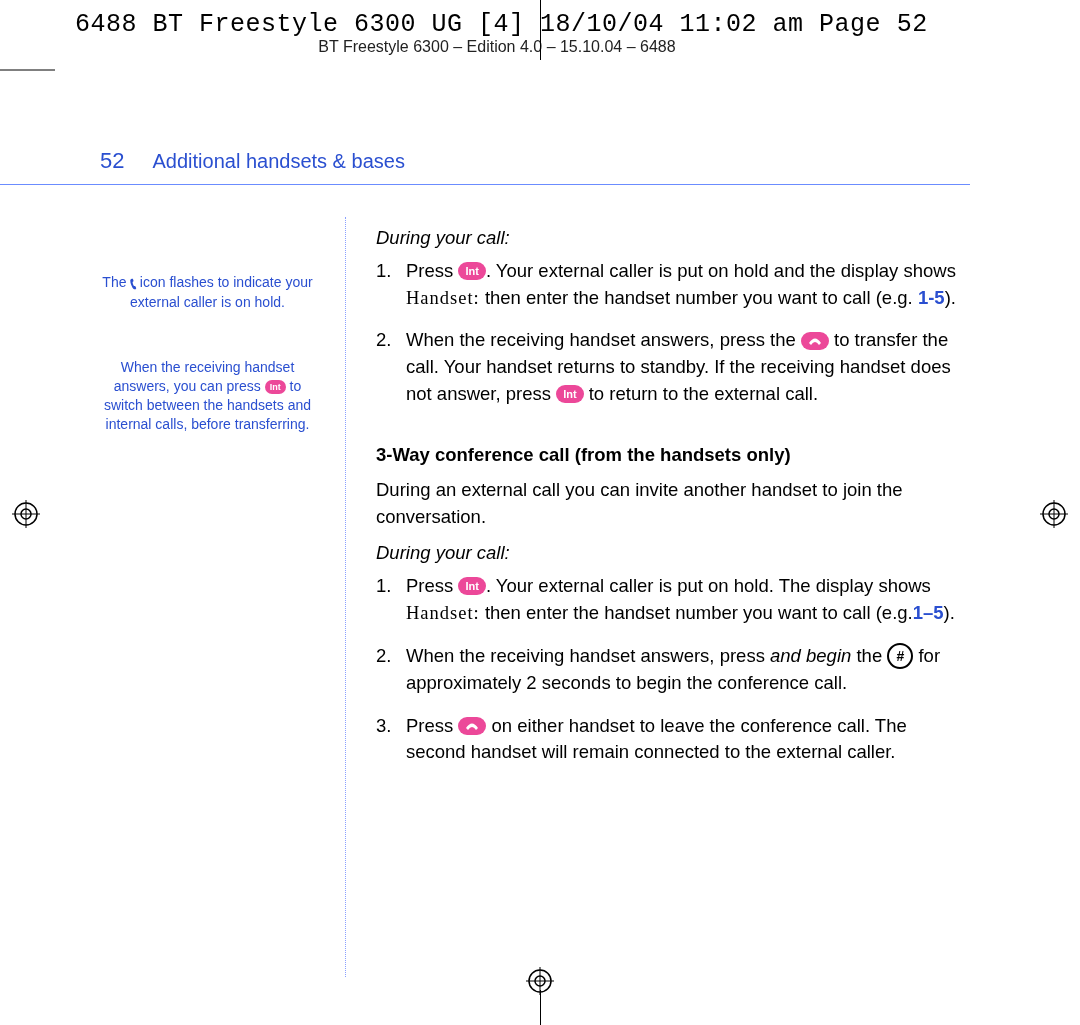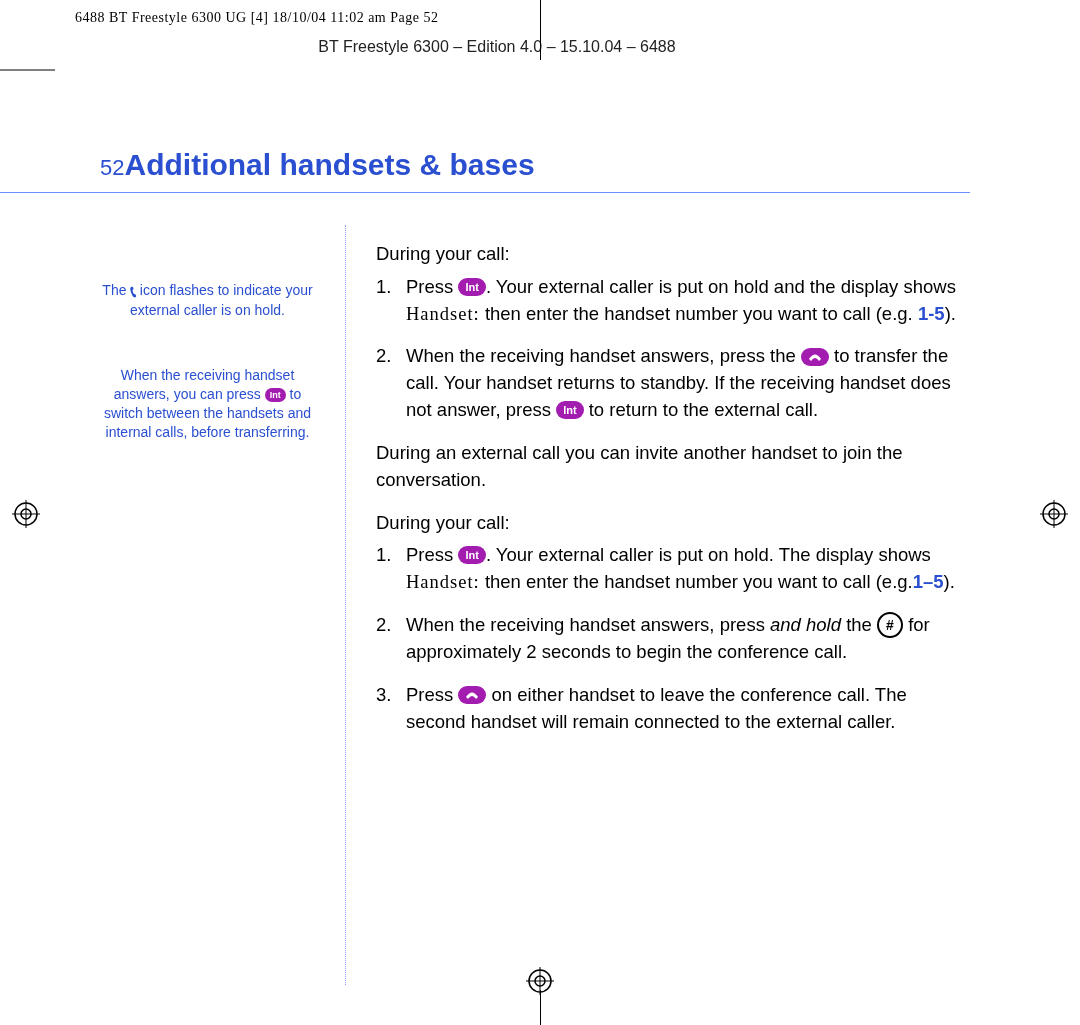--- a/index.html
+++ b/index.html
@@ -24,22 +24,22 @@
     position: absolute;
     width: 28px;
     height: 28px;
   }
   .reg-circle svg { width: 28px; height: 28px; }
 
   .slug {
     position: absolute;
     top: 10px;
     left: 75px;
-    font-family: Liberation Serif, serif;
-    font-size: 14px;
+    font-family: Liberation Mono, monospace;
+    font-size: 25px;
     letter-spacing: 0.5px;
   }
   .runhead {
     position: absolute;
     top: 38px;
     left: 0;
     width: 994px;
     text-align: center;
     font-size: 16px;
     color: #222;
@@ -48,30 +48,30 @@
   .page {
     position: absolute;
     top: 148px;
     left: 100px;
     width: 870px;
   }
 
   .page-head {
     display: flex;
     align-items: baseline;
+    gap: 28px;
     padding-bottom: 10px;
   }
   .page-num {
     font-size: 22px;
     color: #2a4fd0;
   }
   .section-title {
-    font-size: 30px;
+    font-size: 20px;
     color: #2a4fd0;
-    font-weight: bold;
   }
   .head-rule {
     border-top: 1px solid #6b8cff;
     width: 970px;
     margin-left: -100px; 
   }
 
   .body {
     display: flex;
     margin-top: 32px;
@@ -94,21 +94,22 @@
     min-height: 760px;
   }
 
   .main {
     width: 590px;
     font-size: 18.5px;
     line-height: 1.45;
     color: #000;
   }
   .main .subhead-italic {
-    margin: 16px 0 6px 0;
+    font-style: italic;
+    margin: 8px 0 6px 0;
   }
   .main .subhead-bold {
     font-weight: 700;
     margin-top: 34px;
     margin-bottom: 8px;
   }
   .main p { margin: 0 0 10px 0; }
   .step {
     display: flex;
     gap: 10px;
@@ -118,21 +119,21 @@
   .blue-inline { color: #2a4fd0; font-weight: 700; }
   .lcd { font-family: Liberation Serif, serif; letter-spacing: 1px; }
   .ital { font-style: italic; }
 
   
   .key {
     display: inline-flex;
     vertical-align: middle;
     align-items: center;
     justify-content: center;
-    background: #a21caf;
+    background: #ec4899;
     color: #fff;
     border-radius: 999px;
     height: 18px;
     padding: 0 7px;
     font-size: 11px;
     font-weight: 700;
     line-height: 18px;
     position: relative;
     top: -1px;
   }
@@ -253,35 +254,36 @@
         <div class="stepnum">2.</div>
         <div>
           <span>When the receiving handset answers, press the </span><span class="key">
               <svg class="hang-svg" viewBox="0 0 14 10">
                 <path d="M1 7 Q7 -2 13 7 L11 9 Q7 3 3 9 Z" fill="#fff"></path>
               </svg>
             </span><span> to transfer the call. Your handset returns to standby. If the receiving handset does not answer, press </span><span class="key">Int</span><span> to return to the external call.</span>
         </div>
       </div>
 
+      <p class="subhead-bold">3-Way conference call (from the handsets only)</p>
       <p>During an external call you can invite another handset to join the conversation.</p>
 
       <p class="subhead-italic">During your call:</p>
 
       <div class="step">
         <div class="stepnum">1.</div>
         <div>
           <span>Press </span><span class="key">Int</span><span>. Your external caller is put on hold. The display shows </span><span class="lcd">Handset:</span><span> then enter the handset number you want to call (e.g.</span><span class="blue-inline">1–5</span><span>).</span>
         </div>
       </div>
 
       <div class="step">
         <div class="stepnum">2.</div>
         <div>
-          <span>When the receiving handset answers, press </span><span class="ital">and hold</span><span> the </span><span class="key-circle">
+          <span>When the receiving handset answers, press </span><span class="ital">and begin</span><span> the </span><span class="key-circle">
               <span class="hash">#</span>
             </span><span> for approximately 2 seconds to begin the conference call.</span>
         </div>
       </div>
 
       <div class="step">
         <div class="stepnum">3.</div>
         <div>
           <span>Press </span><span class="key">
               <svg class="hang-svg" viewBox="0 0 14 10">

